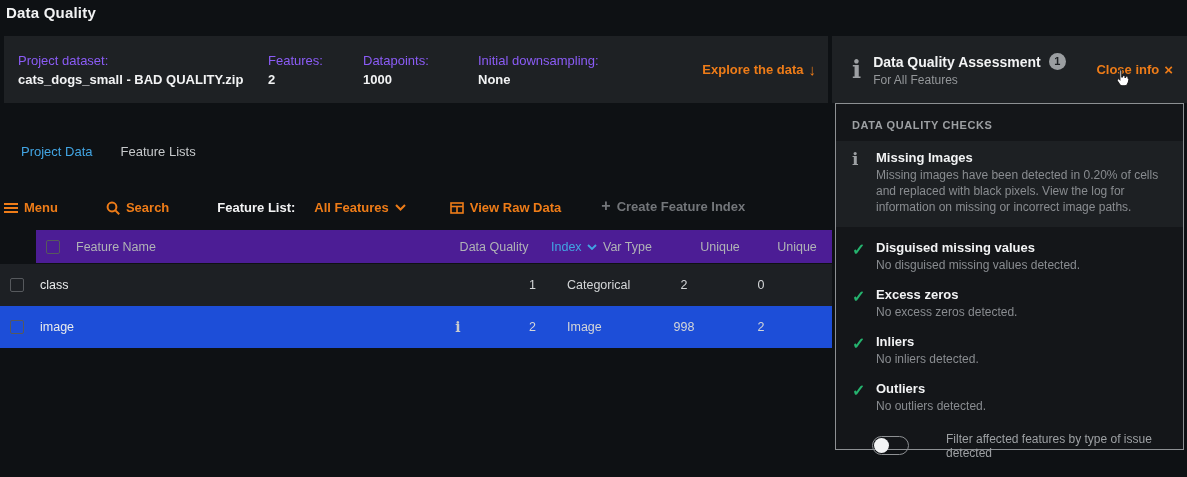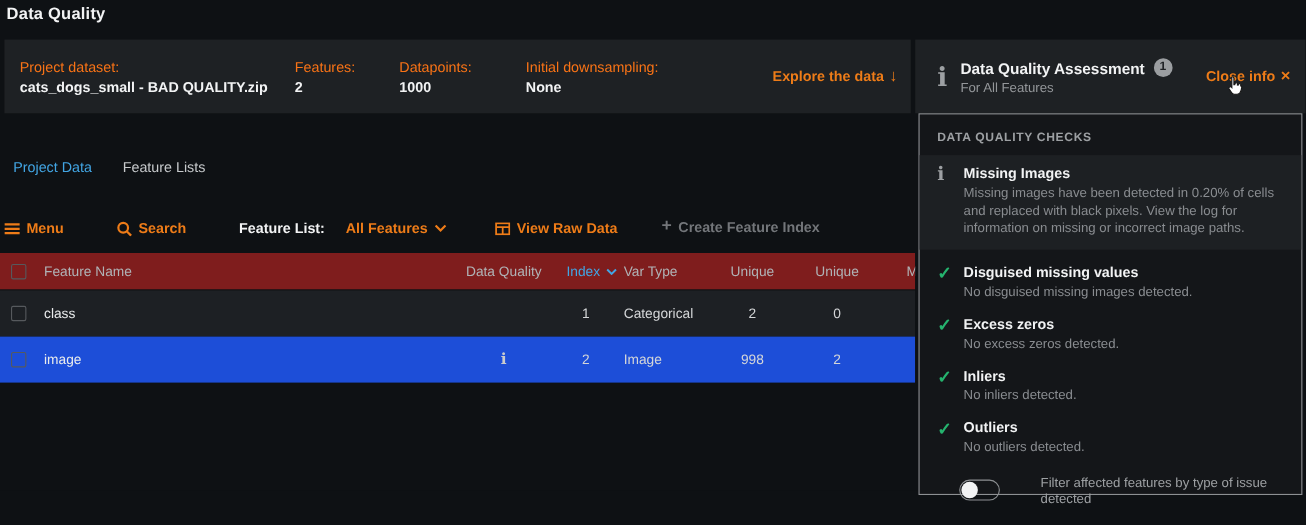--- a/index.html
+++ b/index.html
@@ -8,21 +8,21 @@
   .stage { position:relative; width:1187px; height:446px; background:#0e1114; }
 
   
   .page-title { position:absolute; left:6px; top:4px; color:#f2f3f4;
                 font-size:15px; font-weight:bold; letter-spacing:.2px; }
 
   
   .hdr-main { position:absolute; left:4px; top:36px; width:824px; height:67px;
               background:#1e2124; display:flex; align-items:center; }
   .stat { display:flex; flex-direction:column; justify-content:center; gap:4px; }
-  .stat .lbl { color:#f97316; font-size:13px; }
+  .stat .lbl { color:#8b5cf6; font-size:13px; }
   .stat .val { color:#f2f3f4; font-size:13px; font-weight:bold; }
   .stat1 { margin-left:14px; width:250px; }
   .stat2 { width:95px; }
   .stat3 { width:115px; }
   .stat4 { width:210px; }
   .explore { margin-left:auto; margin-right:12px; color:#ee7c18; font-size:13px;
              font-weight:bold; cursor:pointer; display:flex; align-items:center; gap:5px; }
   .explore .arrow { font-size:15px; font-weight:bold; }
 
   .hdr-assess { position:absolute; left:832px; top:36px; width:355px; height:67px;
@@ -34,40 +34,40 @@
   .assess-title-row { display:flex; align-items:flex-end; gap:8px; }
   .assess-title { color:#f2f3f4; font-size:14px; font-weight:bold; }
   .badge { width:17px; height:17px; border-radius:50%; background:#9b9ea1; color:#1e2124;
            font-size:11px; font-weight:bold; display:flex; align-items:center; justify-content:center; }
   .assess-sub { color:#94979a; font-size:12px; }
   .close-info { margin-left:auto; margin-right:14px; color:#ee7c18; font-size:13px;
                 font-weight:bold; cursor:pointer; display:flex; align-items:center; gap:5px; }
   .close-info .x { font-size:15px; }
 
   
-  .tabs { position:absolute; left:12px; top:144px; display:flex; gap:28px; }
+  .tabs { position:absolute; left:21px; top:144px; display:flex; gap:28px; }
   .tab { font-size:13px; cursor:pointer; }
   .tab.active { color:#42a5e3; }
   .tab.inactive { color:#c6c9cb; }
 
   
   .toolbar { position:absolute; left:4px; top:195px; display:flex; align-items:flex-end;
              height:20px; font-size:13px; font-weight:bold;gap:13px; }
   .tb-orange { color:#ee7c18; display:flex; align-items:center; gap:6px; cursor:pointer; }
   .tb-sep { width:22px; }
   .fl-label { color:#f2f3f4; margin-right:6px; }
   .fl-value { color:#ee7c18; display:flex; align-items:center; gap:6px; cursor:pointer; }
   .create-list { color:#73767a; display:flex; align-items:center; gap:6px; cursor:pointer; }
   .create-list .plus { font-size:16px; font-weight:bold; }
   svg.ico { display:block; }
 
   
   .tbl { position:absolute; left:0; top:230px; width:832px; overflow:hidden; }
   .trow { position:relative; width:832px; }
-  .thead { height:33px; background:#7f1d1d; }
+  .thead { height:33px; background:#4c1d95;margin-left:36px; }
   .thead .cell { color:#b0b3b6; font-size:12.5px; }
   .r1 { height:42px; background:#1d2024; margin-top:1px; }
   .r2 { height:42px; background:#1d4ed8; }
   .cell { position:absolute; top:50%; transform:translateY(-50%); white-space:nowrap;
           font-size:12.5px; color:#d4d6d8; }
   .c-check { left:10px; }
   .c-name  { left:40px; color:#e9ebec; }
   .thead .c-name { left:40px; }
   .c-dq    { left:458px; transform:translate(-50%,-50%); }
   .c-index { left:536px; transform:translate(-100%,-50%); }
@@ -246,21 +246,21 @@
       <span class="chk-body">
         <div class="chk-title">Missing Images</div>
         <div class="chk-desc">Missing images have been detected in 0.20% of cells and replaced with black pixels. View the log for information on missing or incorrect image paths.</div>
       </span>
     </div>
 
     <div class="chk-item">
       <span class="chk-icon-col"><span class="chk-check">✓</span></span>
       <span class="chk-body">
         <div class="chk-title">Disguised missing values</div>
-        <div class="chk-desc">No disguised missing images detected.</div>
+        <div class="chk-desc">No disguised missing values detected.</div>
       </span>
     </div>
 
     <div class="chk-item">
       <span class="chk-icon-col"><span class="chk-check">✓</span></span>
       <span class="chk-body">
         <div class="chk-title">Excess zeros</div>
         <div class="chk-desc">No excess zeros detected.</div>
       </span>
     </div>

